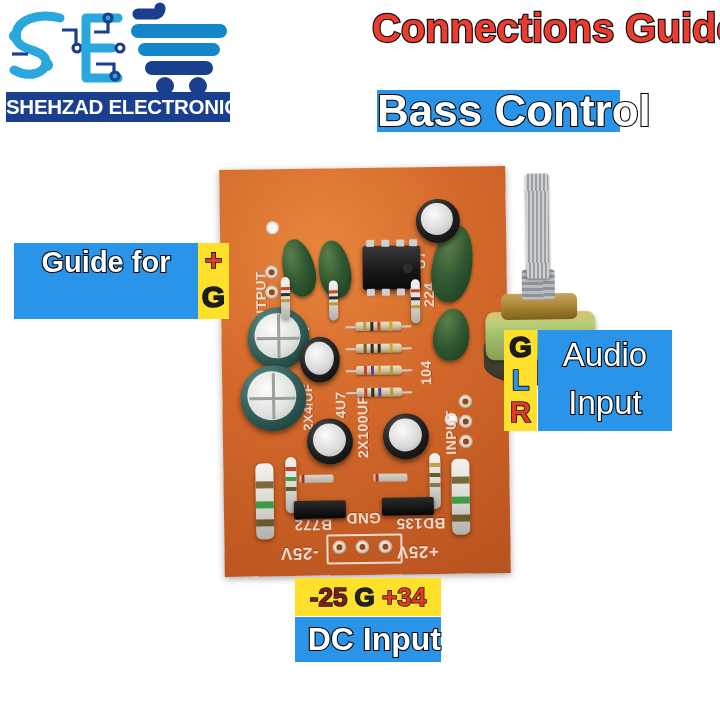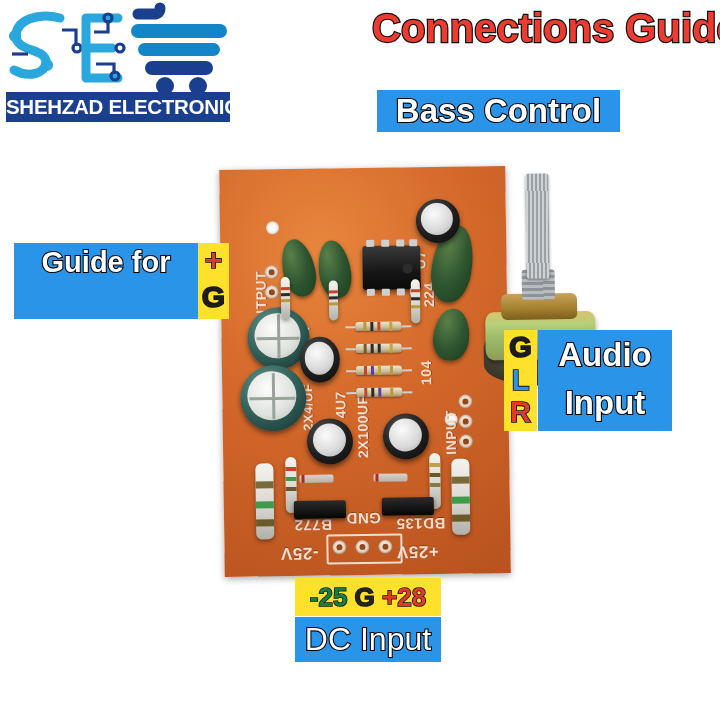--- a/index.html
+++ b/index.html
@@ -32,21 +32,21 @@
   #title{
     left:372px;top:4px;width:344px;height:48px;line-height:48px;
     text-align:center;font-size:40px;font-weight:bold;white-space:nowrap;
     color:#ee3b2f;-webkit-text-stroke:2.4px #111;paint-order:stroke fill;
   }
 
   
   #bass-box{left:377px;top:90px;width:243px;height:42px;}
   #bass-box .txt{
     position:absolute;inset:0;line-height:42px;text-align:center;
-    font-size:33px;font-weight:bold;white-space:nowrap;
+    font-size:44px;font-weight:bold;white-space:nowrap;
   }
 
   #output-box{left:14px;top:243px;width:184px;height:76px;}
   #output-box .l1,#output-box .l2{
     position:absolute;left:0;width:184px;height:38px;line-height:38px;
     text-align:center;font-size:29px;font-weight:bold;white-space:nowrap;
   }
   #output-box .l1{top:0px;}
   #output-box .l2{top:37px;}
 
@@ -64,38 +64,38 @@
     text-align:center;font-size:29px;font-weight:bold;
     -webkit-text-stroke:1.7px #111;paint-order:stroke fill;
   }
   #glr-box .g{top:1px;color:#1c1c1c;}
   #glr-box .l{top:34px;color:#2a95e8;}
   #glr-box .r{top:66px;color:#e03b2a;}
 
   #audio-box{left:538px;top:330px;width:134px;height:101px;}
   #audio-box .l1,#audio-box .l2{
     position:absolute;left:0;width:134px;height:50px;line-height:50px;
-    text-align:center;font-size:33px;font-weight:bold;white-space:nowrap;
+    text-align:center;font-size:33px;font-weight:normal;white-space:nowrap;
   }
   #audio-box .l1{top:0px;}
   #audio-box .l2{top:48px;}
 
   #dc-pins{left:295px;top:578px;width:146px;height:38px;}
   #dc-pins .row{
     position:absolute;inset:0;line-height:38px;text-align:center;
     font-size:26px;font-weight:bold;white-space:nowrap;
   }
-  #dc-pins .n25{color:#15803d;-webkit-text-stroke:1.5px #111;paint-order:stroke fill;}
+  #dc-pins .n25{color:#7f1d1d;-webkit-text-stroke:1.5px #111;paint-order:stroke fill;}
   #dc-pins .g{color:#232323;-webkit-text-stroke:1.5px #111;paint-order:stroke fill;}
   #dc-pins .p25{color:#e03b2a;-webkit-text-stroke:1.5px #111;paint-order:stroke fill;}
 
   #dc-box{left:295px;top:617px;width:146px;height:45px;}
   #dc-box .txt{
-    position:absolute;inset:0;line-height:45px;text-align:center;
-    font-size:32px;font-weight:normal;white-space:nowrap;
+    position:absolute;inset:0;line-height:45px;text-align:right;
+    font-size:32px;font-weight:bold;white-space:nowrap;
   }
 
   
   #pcb{
     left:222px;top:168px;width:286px;height:407px;
     background:
       radial-gradient(120% 90% at 35% 20%, #e8863d 0%, #d3682a 45%, #b9531f 100%);
     box-shadow:0 2px 7px rgba(0,0,0,.35);
     transform:rotate(-0.8deg);
   }
@@ -431,19 +431,19 @@
     <span class="g">G</span>
     <span class="l">L</span>
     <span class="r">R</span>
   </div>
   <div class="abs box-blue" id="audio-box">
     <div class="l1 outlined">Audio</div>
     <div class="l2 outlined">Input</div>
   </div>
 
   <div class="abs box-yellow" id="dc-pins">
-    <div class="row"><span class="n25">-25</span>&nbsp;<span class="g">G</span>&nbsp;<span class="p25">+28</span></div>
+    <div class="row"><span class="n25">-25</span>&nbsp;<span class="g">G</span>&nbsp;<span class="p25">+34</span></div>
   </div>
   <div class="abs box-blue" id="dc-box">
     <div class="txt outlined">DC Input</div>
   </div>
 
 </div>
 
 </body></html>

